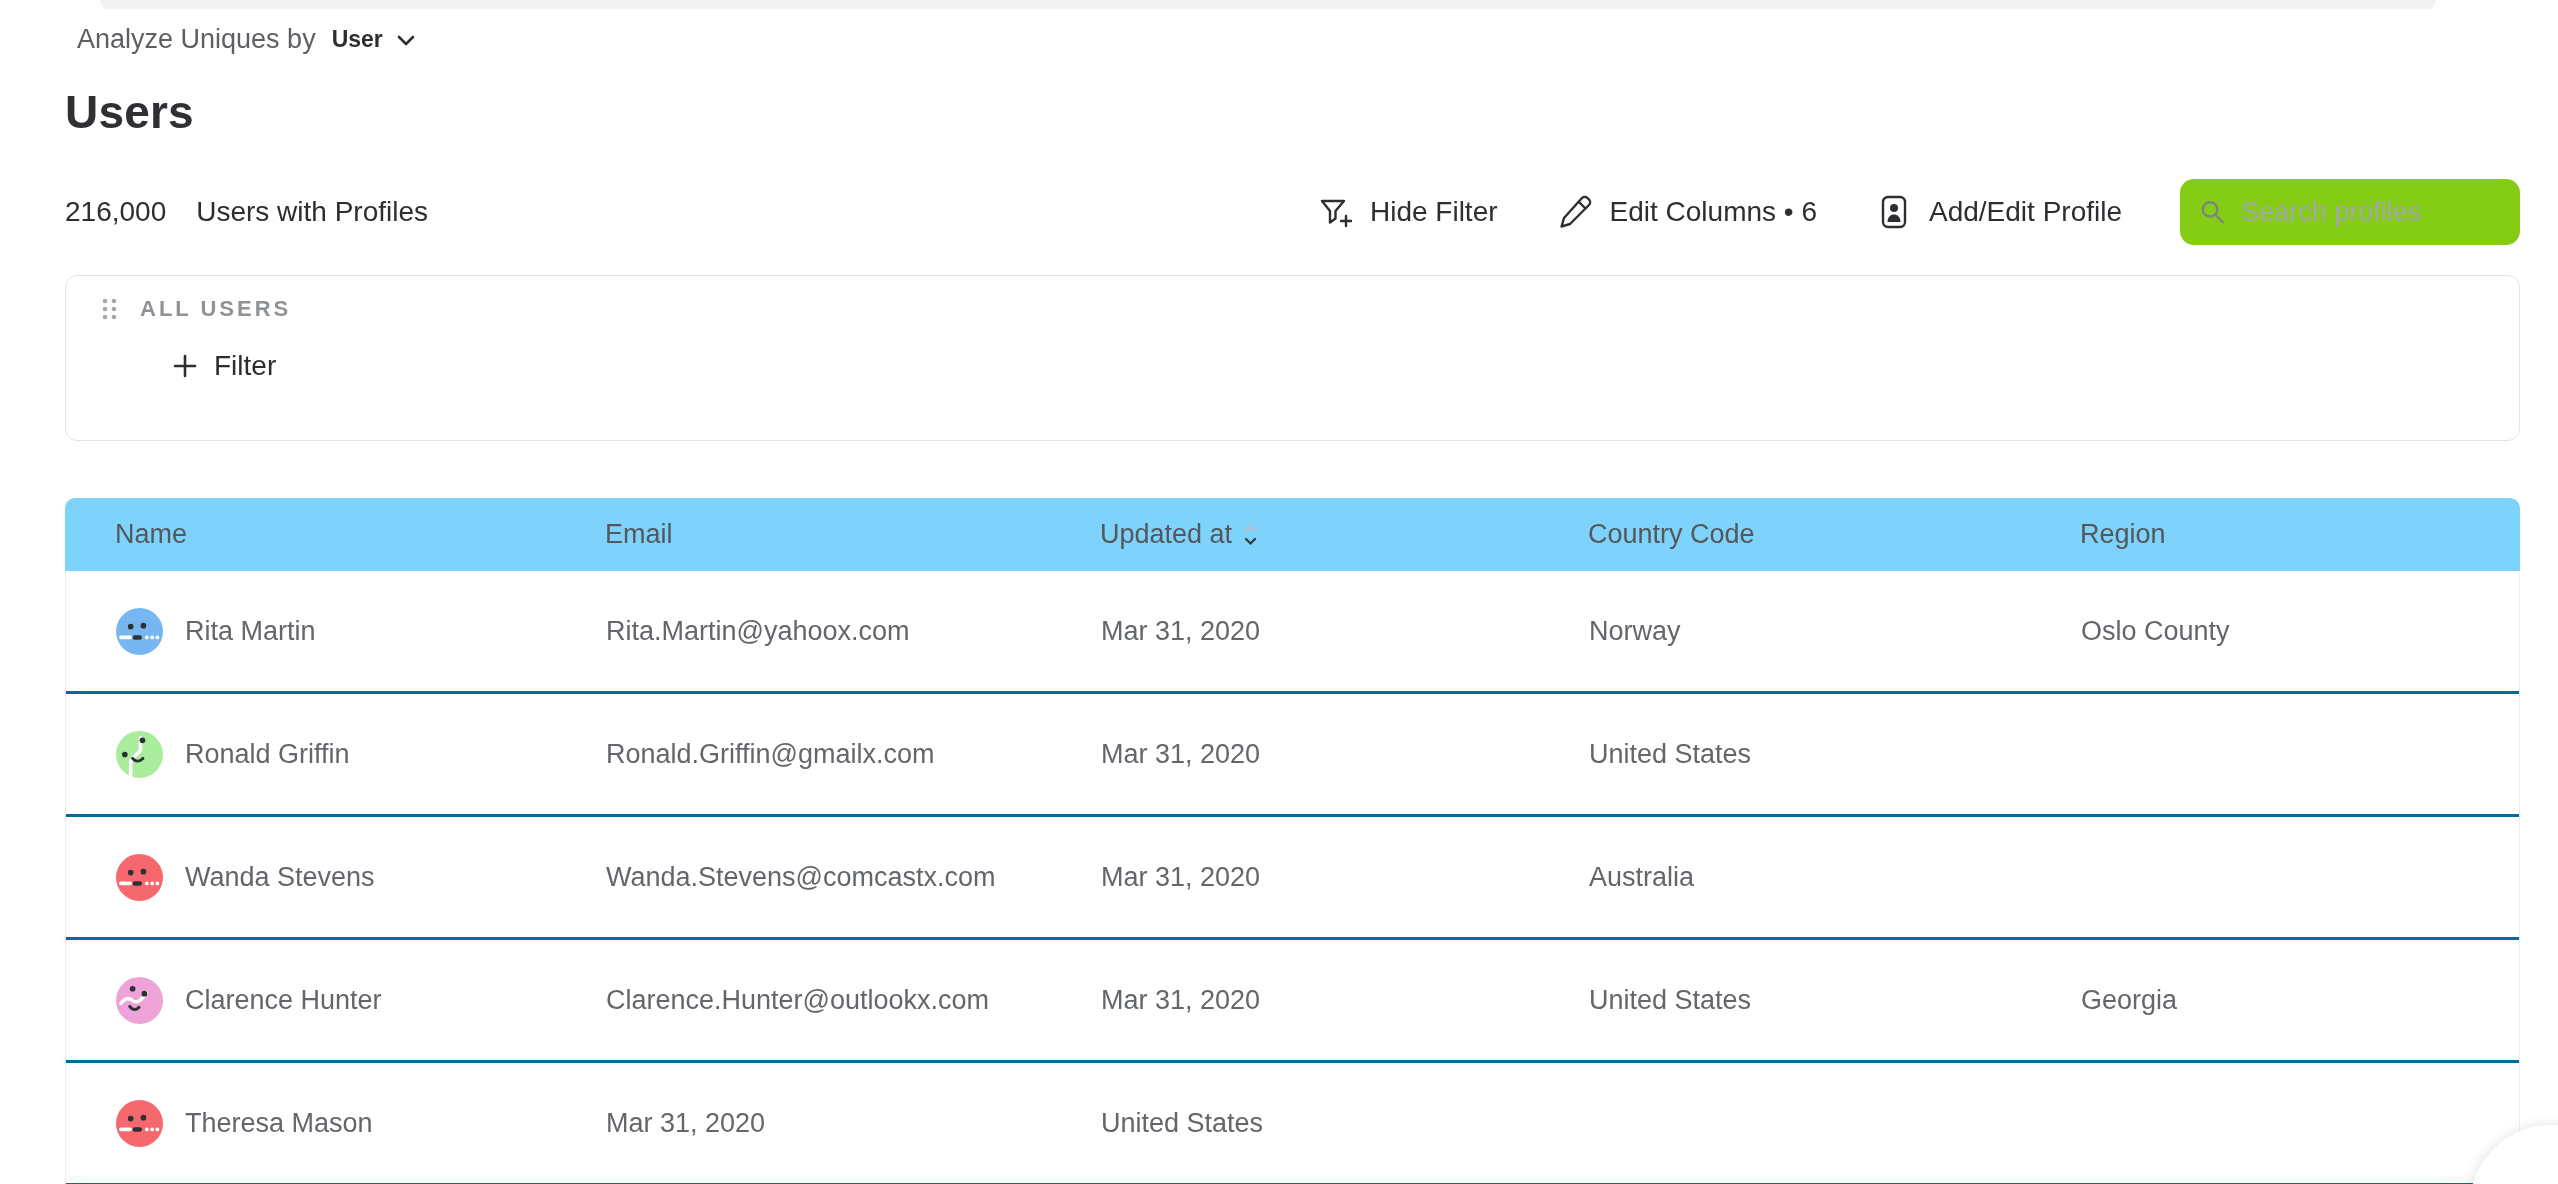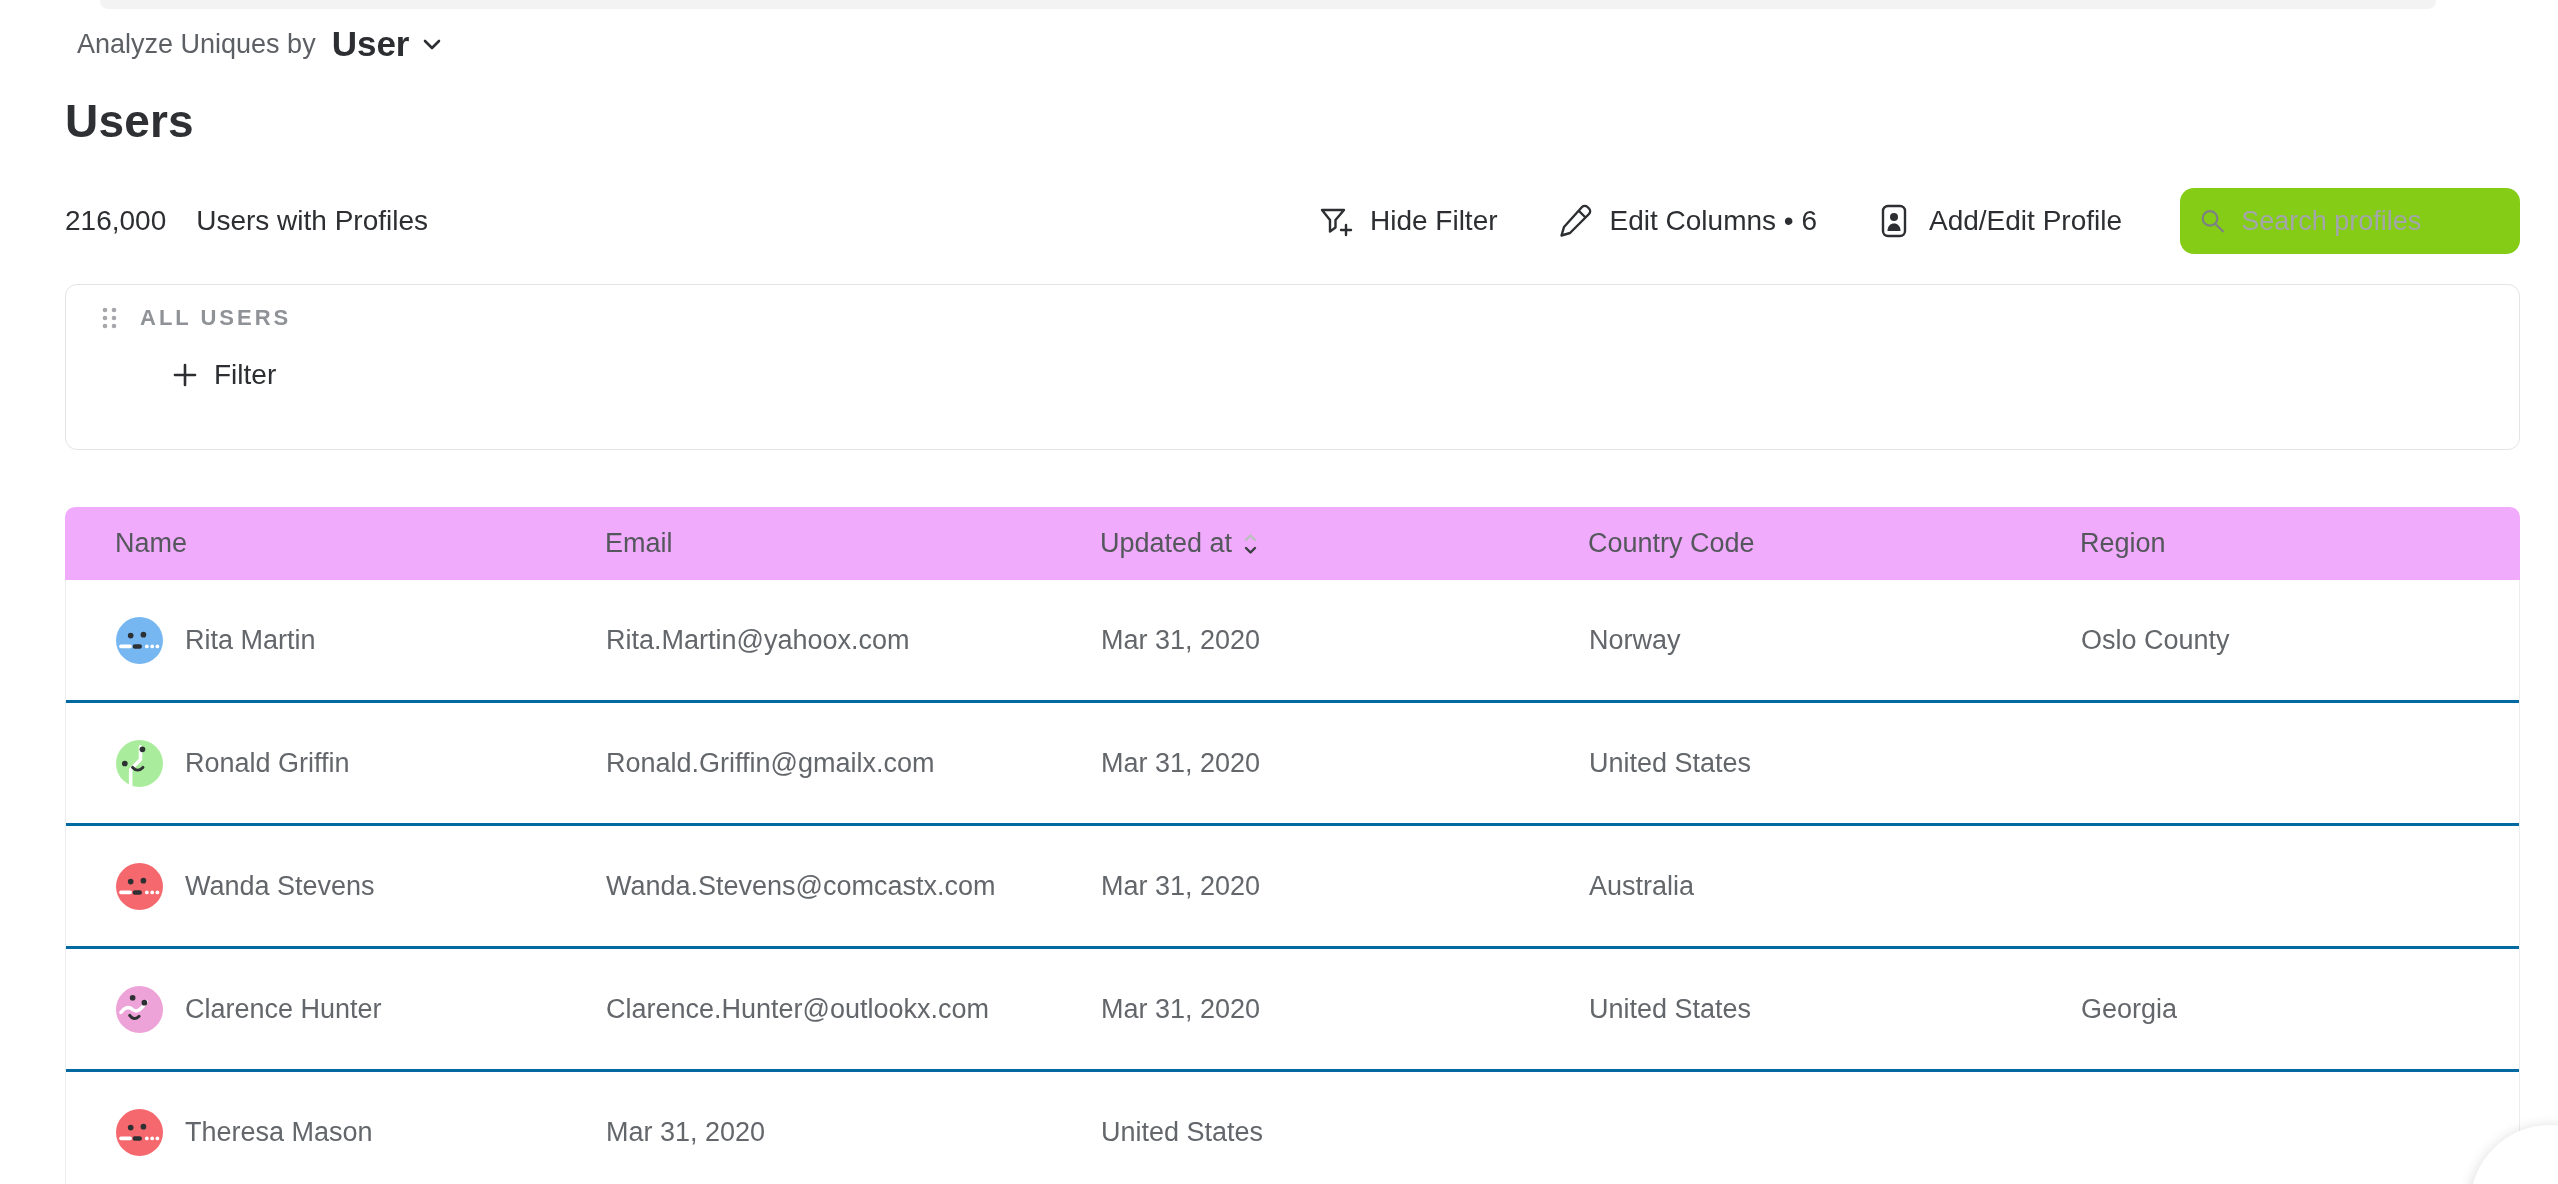--- a/index.html
+++ b/index.html
@@ -13,21 +13,21 @@
   .top-strip {
     position: absolute; top: 0; left: 100px; right: 122px; height: 9px;
     background: #f3f3f4; border-radius: 0 0 8px 8px;
   }
   .page { padding: 24px 38px 0 65px; }
 
   
   .analyze-row { display: flex; align-items: center; margin-bottom: 30px; margin-left: 12px; }
   .analyze-label { font-size: 27px; color: #5c5f63; }
   .analyze-select { display: flex; align-items: center; margin-left: 16px; cursor: pointer; }
-  .analyze-value { font-size: 35px; font-weight: 600; color: #2c2e31; }
+  .analyze-value { font-size: 23px; font-weight: 600; color: #2c2e31; }
   .chev { margin-left: 12px; display: inline-flex; }
 
   
   .page-title { font-size: 46px; font-weight: 700; color: #2e3033; margin-bottom: 40px; letter-spacing: 0.2px; }
 
   
   .actions-row { display: flex; align-items: center; justify-content: space-between; margin-bottom: 30px; height: 66px; }
   .count-group { display: flex; align-items: center; gap: 30px; }
   .count-number { font-size: 28px; font-weight: 400; color: #2c2e31; }
   .count-label { font-size: 28px; font-weight: 500; color: #2c2e31; }
@@ -57,21 +57,21 @@
 
   
   .table { width: 100%; }
   .grid-cols {
     display: grid;
     grid-template-columns: 490px 495px 488px 492px 1fr;
     align-items: center;
     padding-left: 50px;
   }
   .thead {
-    background: #f0abfc; border-radius: 10px 10px 0 0; height: 73px;
+    background: #7dd3fc; border-radius: 10px 10px 0 0; height: 73px;
   }
   .th { font-size: 27px; color: #54575b; display: flex; align-items: center; gap: 10px; cursor: pointer; }
   .tbody { border-left: 1px solid #ededef; border-right: 1px solid #ededef; }
   .trow { height: 123px; border-bottom: 3px solid #0369a1; background: #fff; cursor: pointer; }
   .td { font-size: 27px; color: #63666a; white-space: nowrap; overflow: hidden; text-overflow: ellipsis; }
   .name-cell { display: flex; align-items: center; gap: 22px; }
   .avatar { width: 47px; height: 47px; flex: 0 0 47px; }
 
   
   .fab {

